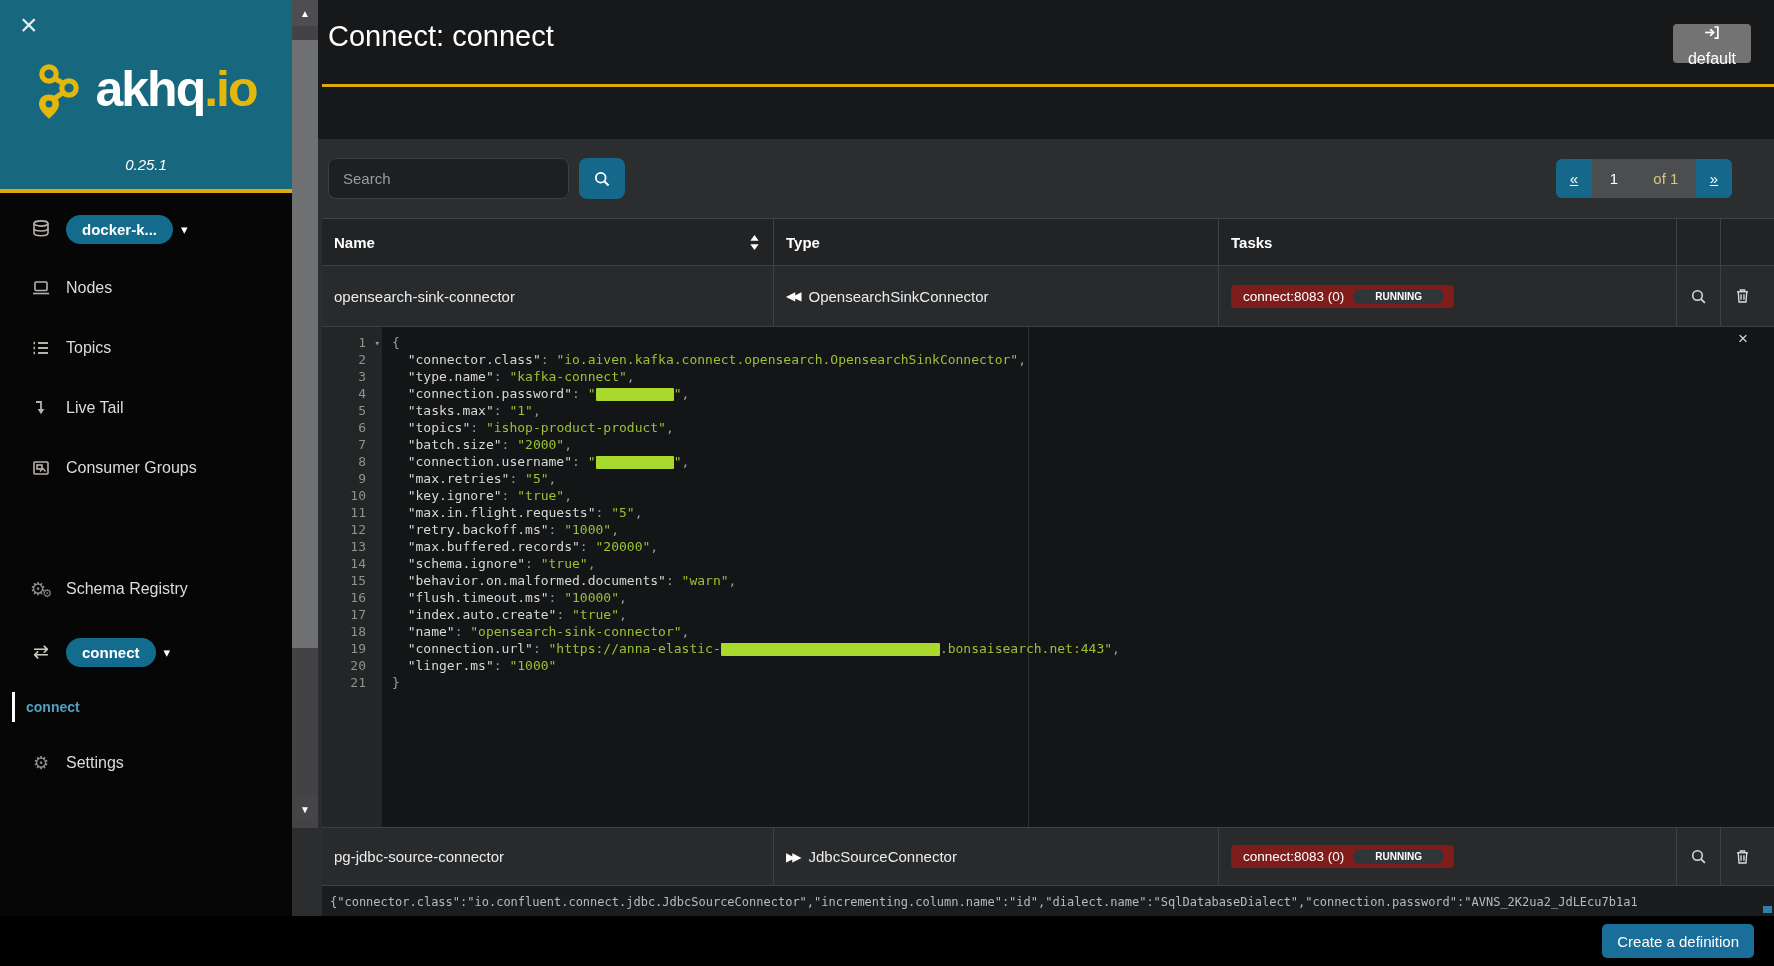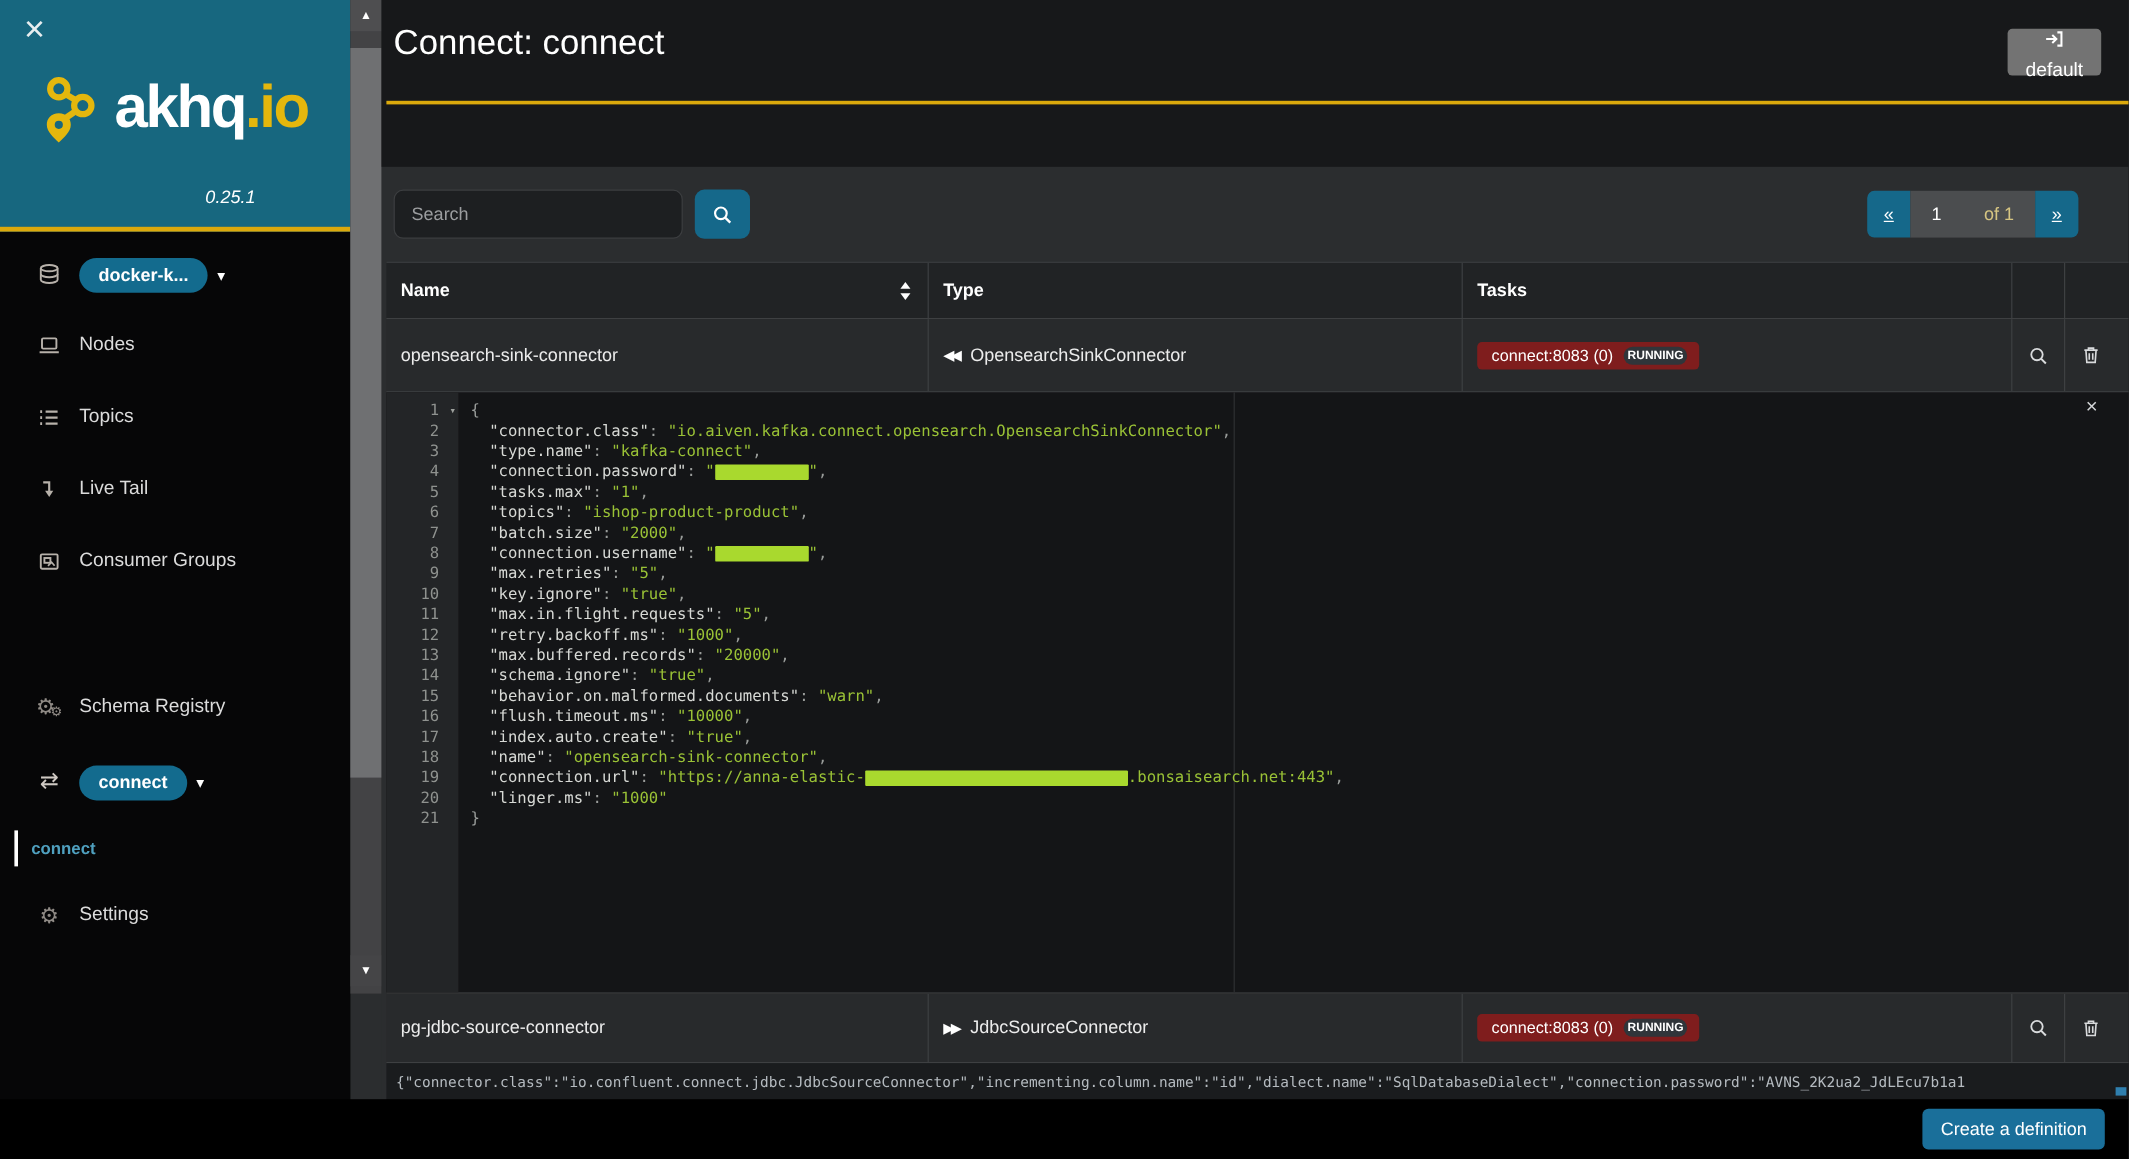--- a/index.html
+++ b/index.html
@@ -9,21 +9,21 @@
   
   .sidebar{position:absolute;left:0;top:0;width:292px;height:966px;background:#060607;}
   .side-head{position:absolute;left:0;top:0;width:292px;height:193px;background:#17677f;
              border-bottom:4px solid #dba90c;box-sizing:border-box;}
   .close-x{position:absolute;left:20px;top:12px;width:28px;height:28px;color:#e8eef0;
            font-size:30px;line-height:26px;font-weight:300;cursor:pointer;}
   .logo{position:absolute;left:0;top:58px;width:292px;display:flex;align-items:center;justify-content:center;}
   .logo-text{font-size:50px;font-weight:bold;color:#fff;letter-spacing:-2px;line-height:58px;}
   .logo-suffix{color:#e4b70d;font-weight:bold;font-size:50px;letter-spacing:-2px;}
   .version{position:absolute;left:0;top:156px;width:292px;text-align:center;color:#fff;
-           font-style:italic;font-size:15px;margin-left:46px;}
+           font-style:italic;font-size:15px;}
   .side-item{position:absolute;left:0;width:292px;height:36px;display:flex;align-items:center;
              color:#dbdbdb;font-size:16px;cursor:pointer;}
   .side-ico{width:30px;margin-left:26px;display:flex;justify-content:center;align-items:center;color:#b7b1aa;}
   .side-label{margin-left:10px;}
   .pill{background:#136b8e;color:#fff;font-weight:bold;font-size:15px;border-radius:15px;
         padding:6px 16px;margin-left:10px;}
   .caret{color:#fff;font-size:13px;margin-left:8px;}
   .side-sub{position:absolute;left:0;top:692px;width:292px;height:30px;display:flex;align-items:center;cursor:pointer;}
   .side-sub-bar{position:absolute;left:12px;top:0;width:3px;height:30px;background:#fff;}
   .side-sub-label{margin-left:26px;color:#4fa0bf;font-weight:bold;font-size:14px;}
@@ -68,21 +68,21 @@
   .trow{background:#282a2c;color:#ececec;font-size:15px;border-bottom:1px solid #3e4042;}
   .r1{height:61px;} .r2{height:58px;}
   .cell{display:flex;align-items:center;padding-left:12px;box-sizing:border-box;border-right:1px solid #3e4042;}
   .c-name{width:452px;} .c-type{width:445px;} .c-tasks{width:458px;}
   .c-a1{width:44px;justify-content:center;padding-left:0;}
   .c-a2{flex:1;justify-content:center;padding-left:0;border-right:none;}
   .sort-ico{margin-left:auto;margin-right:12px;cursor:pointer;}
   .type-ico{font-family:"DejaVu Sans",sans-serif;font-size:12px;letter-spacing:-3px;margin-right:10px;color:#fff;}
   .task-badge{display:inline-flex;align-items:center;gap:9px;background:#7f1d1d;border-radius:4px;
               padding:4px 10px 4px 12px;color:#fff;font-size:13.5px;cursor:pointer;}
-  .state-pill{background:#30353a;border-radius:10px;padding:2px 3px;font-size:10px;font-weight:bold;color:#fff;}
+  .state-pill{background:#30353a;border-radius:10px;padding:2px 22px;font-size:10px;font-weight:bold;color:#fff;}
 
   
   .editor-row{position:relative;height:500px;background:#141517;border-bottom:1px solid #3e4042;}
   .gutter{position:absolute;left:0;top:0;bottom:0;width:60px;background:#232527;color:#8f928f;
           font-family:"DejaVu Sans Mono",monospace;font-size:13px;line-height:17px;
           text-align:right;padding-top:7px;box-sizing:border-box;}
   .gl{position:relative;height:17px;padding-right:16px;}
   .fold{position:absolute;right:2px;top:1px;font-size:9px;color:#9da09d;cursor:pointer;}
   .codes{position:absolute;left:60px;top:0;right:0;bottom:0;padding:7px 0 0 10px;
          font-family:"DejaVu Sans Mono",monospace;font-size:13px;line-height:17px;white-space:pre;}

